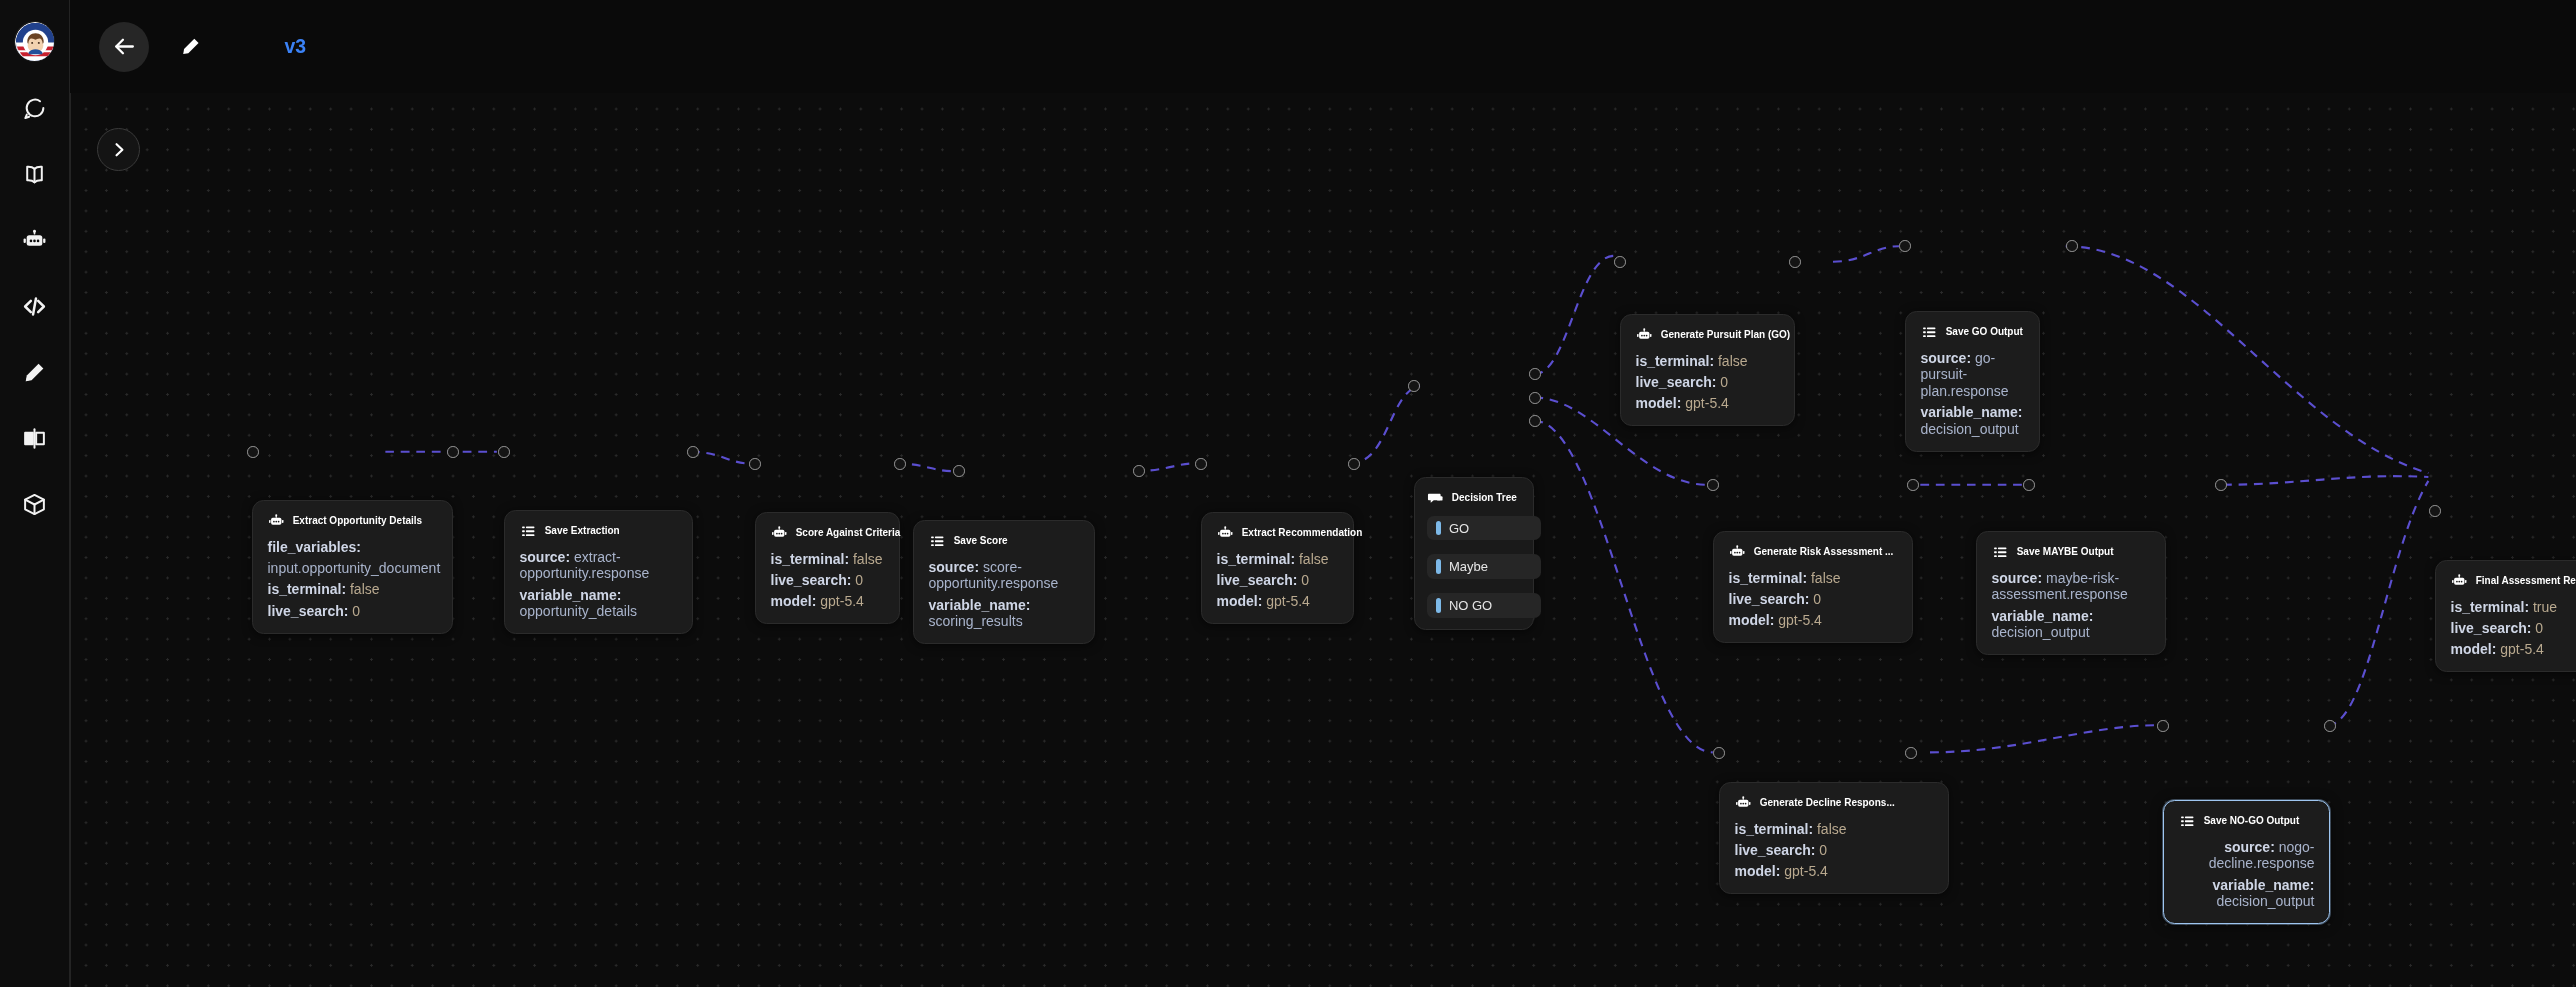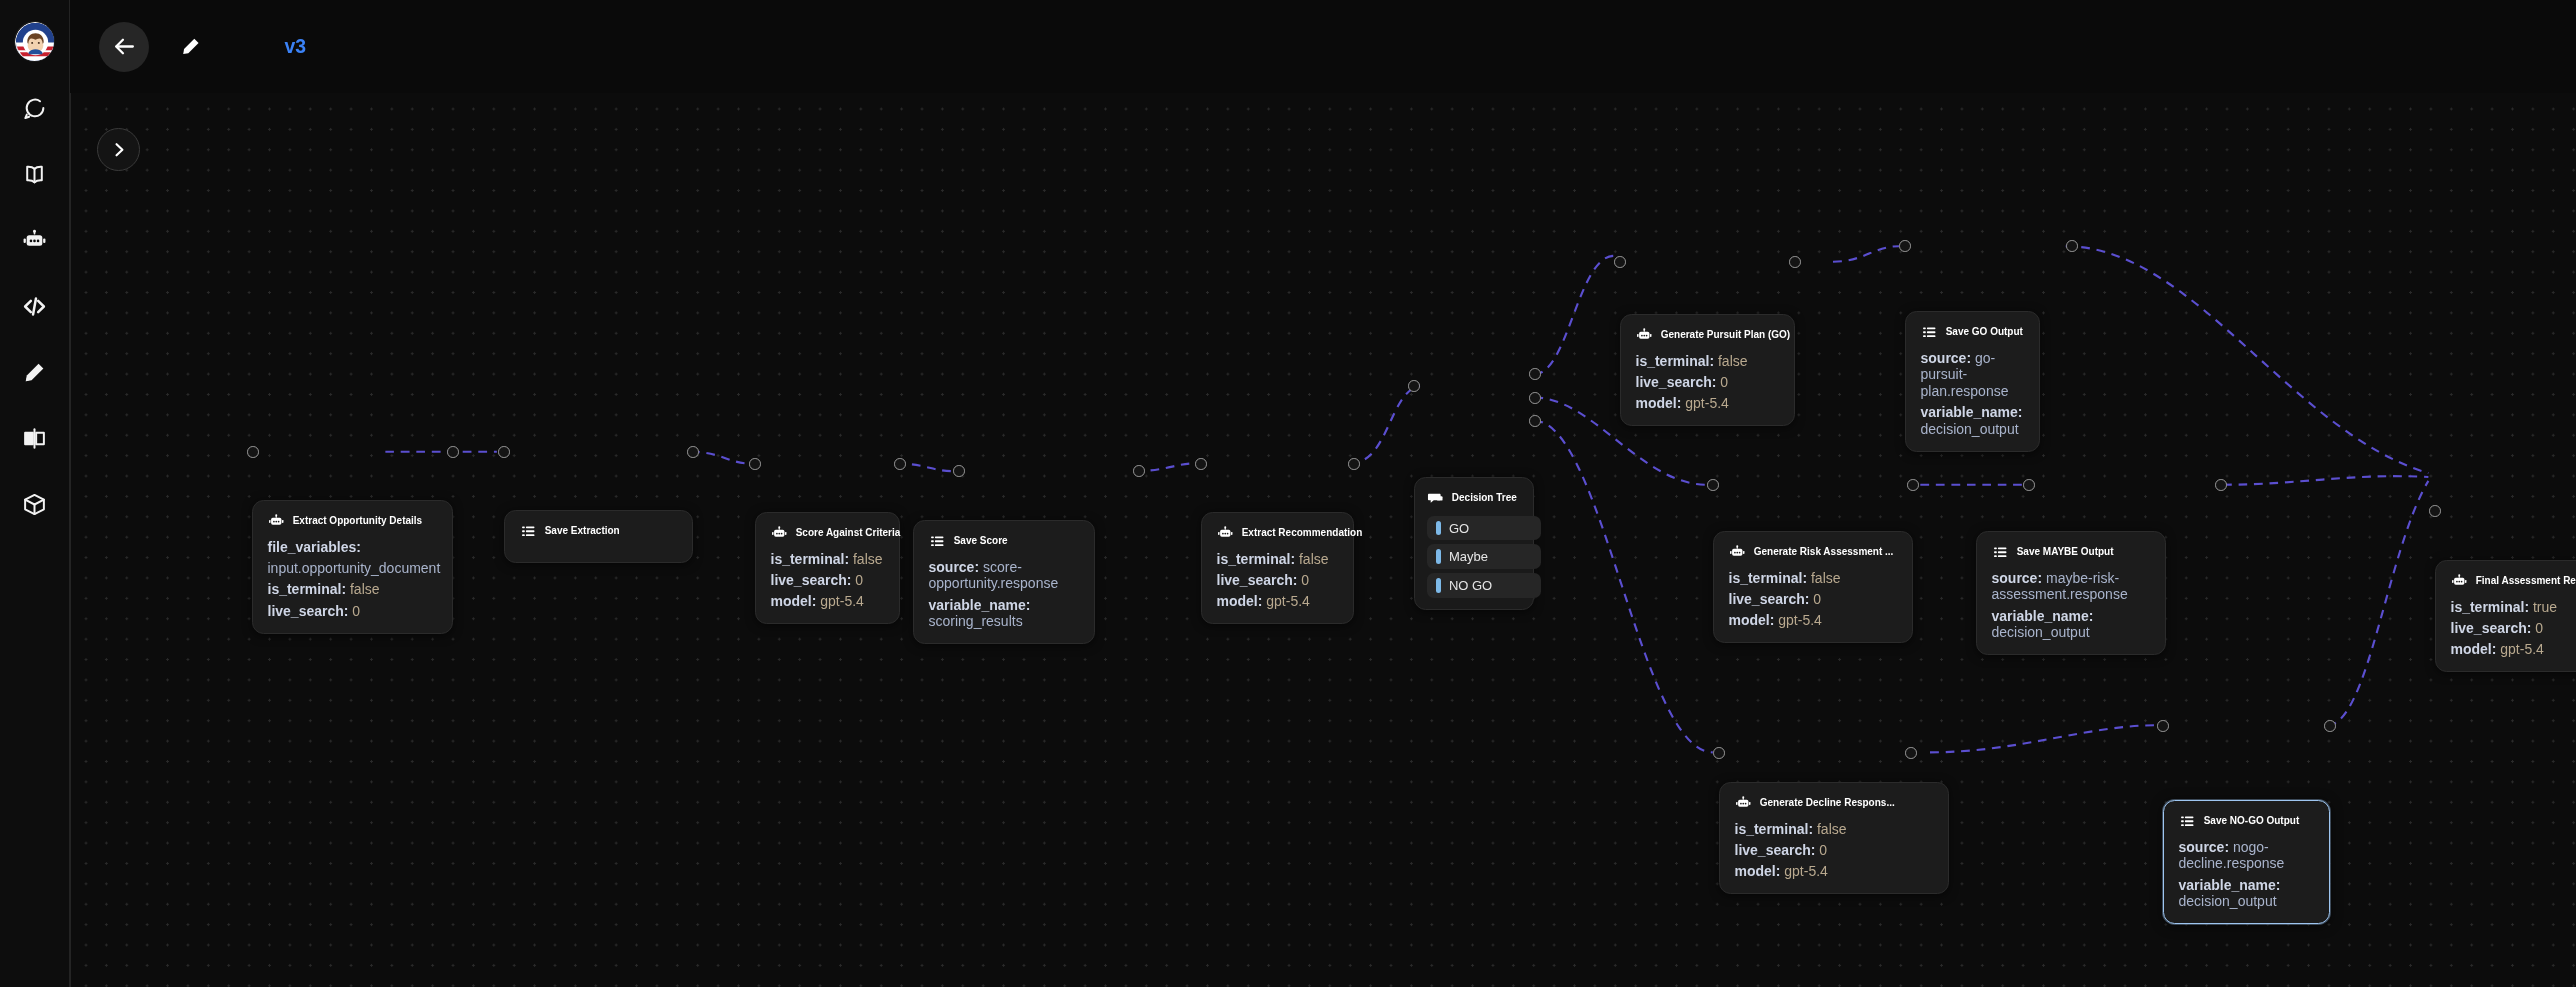--- a/index.html
+++ b/index.html
@@ -105,40 +105,41 @@
     background: #1c1c1c;
     border: 1px solid #2b2b2b;
     border-radius: 11.6px;
     padding: 11.6px 14.5px 13.6px 14.5px;
     color: #e8e8e8;
     box-shadow: 0 1.9px 9.7px rgba(0,0,0,0.55);
   }
   .node.selected {
     border: 1.6px solid #9ec5f0;
     box-shadow: 0 0 0 1px rgba(158,197,240,0.35), 0 1.9px 11.6px rgba(0,0,0,0.6);
+    text-align: right;
   }
   .node-head {
     display: flex; align-items: center; gap: 8.7px;
     margin-bottom: 9.7px;
   }
   .node-head .nh-icon { width: 16.5px; height: 16.5px; color: #ffffff; flex: 0 0 16.5px; display:flex; align-items:center; justify-content:center; }
   .node-head .nh-icon svg { width: 16.5px; height: 16.5px; display:block; }
   .node-title {
     font-size: 10px; font-weight: bold; color: #ffffff; white-space: nowrap;
   }
   .node-body { display: flex; flex-direction: column; gap: 4.8px; }
   .prop { font-size: 14px; line-height: 16.5px; }
   .prop .k { font-weight: bold; color: #cfd6e6; }
   .prop .v { color: #b9a98f; }
   .prop .v.path { color: #a9b4cc; }
   .prop.wrapline { white-space: normal; }
 
   
   .node.decision { padding: 11.6px 11.6px 11.6px 11.6px; background: #1a1a1a; }
-  .dt-options { display: flex; flex-direction: column; gap: 4px; }
+  .dt-options { display: flex; flex-direction: column; gap: 14px; }
   .dt-option {
     background: #262626; border-radius: 6.8px;
     padding: 4.8px 9.7px; display: flex; align-items: center; gap: 7.8px;
     font-size: 13px; color: #e6e6e6;
     min-width: 114px;
   }
   .dt-bar { width: 4.8px; height: 14.5px; border-radius: 2.9px; background: #7db9e8; flex: 0 0 4.8px; }
 
   
   .port {
@@ -323,20 +324,24 @@
                 <rect x="3" y="5" width="4" height="2.6" rx="1"></rect>
                 <rect x="8.6" y="5" width="12.4" height="2.6" rx="1"></rect>
                 <rect x="3" y="10.7" width="4" height="2.6" rx="1"></rect>
                 <rect x="8.6" y="10.7" width="12.4" height="2.6" rx="1"></rect>
                 <rect x="3" y="16.4" width="4" height="2.6" rx="1"></rect>
                 <rect x="8.6" y="16.4" width="12.4" height="2.6" rx="1"></rect>
               </svg>
           </span>
           <span class="node-title">Save Extraction</span>
         </div>
+        <div class="node-body">
+          <div class="prop"><span class="k">source:</span> <span class="v path">extract-opportunity.response</span></div>
+          <div class="prop"><span class="k">variable_name:</span> <span class="v path">opportunity_details</span></div>
+        </div>
       </div>
       <div class="port" style="left:428px; top:353px;"></div>
       <div class="port" style="left:617px; top:353px;"></div>
 
       <div class="node" style="left:685px; top:419px; width:145px;">
         <div class="node-head">
           <span class="nh-icon">
             <svg viewBox="0 0 24 24" fill="currentColor">
                 <rect x="4.5" y="7" width="15" height="10" rx="2.4"></rect>
                 <rect x="1.5" y="10" width="2.2" height="4.4" rx="1"></rect>

